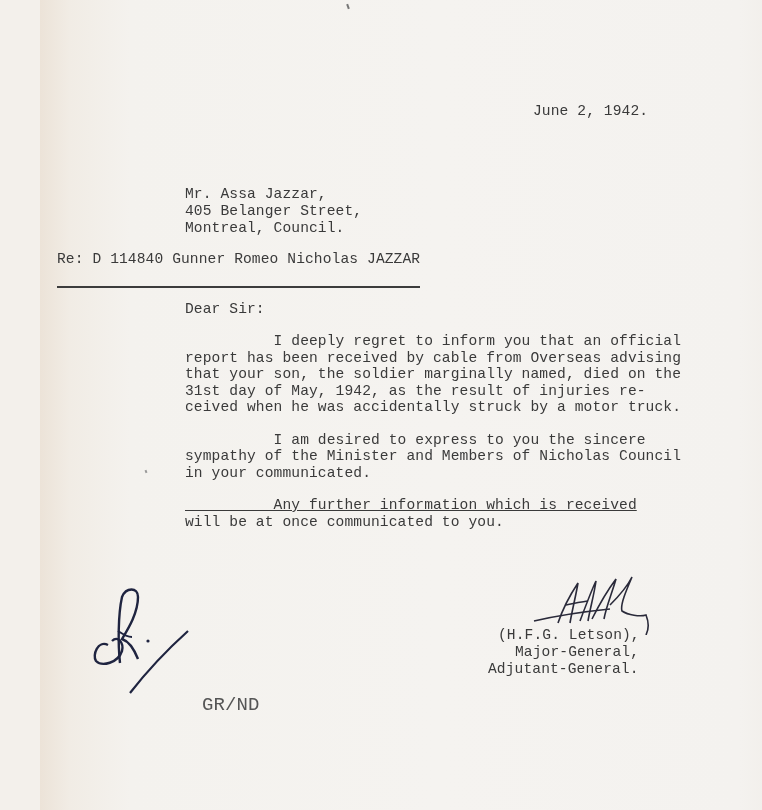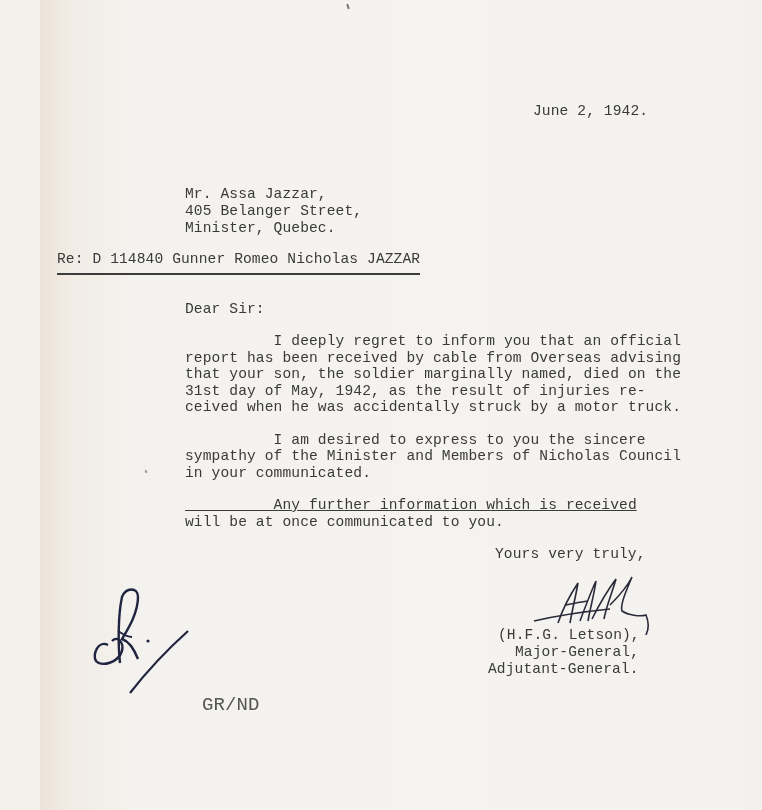--- a/index.html
+++ b/index.html
@@ -32,21 +32,21 @@
     .date { left: 493px; top: 103px; }
     .addr { left: 145px; }
     .re-block {
       position: absolute;
       left: 17px;
       top: 251px;
     }
     .re-line {
       white-space: pre;
       line-height: 17px;
-      padding-bottom: 5px;
+      padding-bottom: 18px;
       border-bottom: 2px solid #3c3c3c;
       display: inline-block;
     }
     .re-line2 {
       white-space: pre;
       line-height: 17px;
       padding-left: 39px;
     }
     .para { left: 145px; }
     .signature-svg {
@@ -70,21 +70,21 @@
 </head>
 <body>
 
 <div class="page">
 
   <div class="line date">June 2, 1942.</div>
 
   <div>
     <div class="line addr" style="top:186px;text-align:center;">Mr. Assa Jazzar,</div>
     <div class="line addr" style="top:203px;">405 Belanger Street,</div>
-    <div class="line addr" style="top:220px;">Minister, Quebec.</div>
+    <div class="line addr" style="top:220px;">Montreal, Council.</div>
   </div>
 
   <div class="re-block">
     <div class="re-line">Re: D 114840 Gunner Romeo Nicholas JAZZAR</div>
   </div>
 
   <div class="line para" style="top:301px;">Dear Sir:</div>
 
   <div>
     <div class="line para" style="top:333px;">          I deeply regret to inform you that an official</div>
@@ -98,21 +98,20 @@
     <div class="line para" style="top:432px;">          I am desired to express to you the sincere</div>
     <div class="line para" style="top:448px;">sympathy of the Minister and Members of Nicholas Council</div>
     <div class="line para" style="top:465px;">in your communicated.</div>
   </div>
 
   <div>
     <div class="line para" style="top:497px;text-decoration:underline;">          Any further information which is received</div>
     <div class="line para" style="top:514px;">will be at once communicated to you.</div>
   </div>
 
-  <div class="line" style="left:455px; top:546px;">Yours very truly,</div>
 
   <svg class="signature-svg" width="130" height="60" viewBox="0 0 130 60">
     <path d="M4 46 C 30 40, 60 36, 80 34" stroke="#2a2a3a" stroke-width="1.6" fill="none"></path>
     <path d="M28 48 C 34 30, 44 14, 48 8 C 46 20, 42 36, 40 48" stroke="#2a2a3a" stroke-width="1.6" fill="none"></path>
     <path d="M36 30 C 44 28, 52 27, 58 26" stroke="#2a2a3a" stroke-width="1.4" fill="none"></path>
     <path d="M50 46 C 56 30, 62 14, 66 6 C 64 20, 60 34, 58 46" stroke="#2a2a3a" stroke-width="1.6" fill="none"></path>
     <path d="M62 44 C 70 28, 80 12, 86 4 C 82 18, 76 32, 74 44" stroke="#2a2a3a" stroke-width="1.6" fill="none"></path>
     <path d="M80 30 C 90 20, 98 10, 102 2 C 96 16, 90 30, 92 36 C 98 40, 110 42, 116 40 C 120 50, 118 56, 116 60" stroke="#2a2a3a" stroke-width="1.6" fill="none"></path>
   </svg>
 

